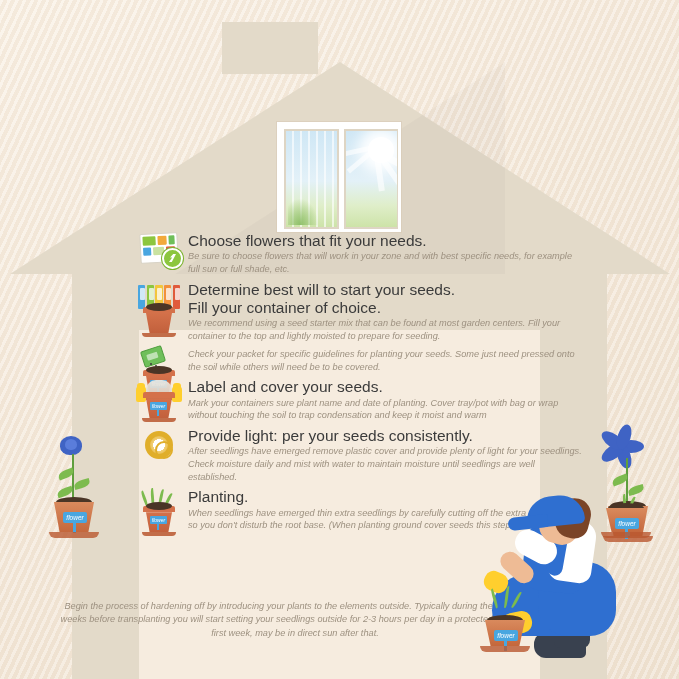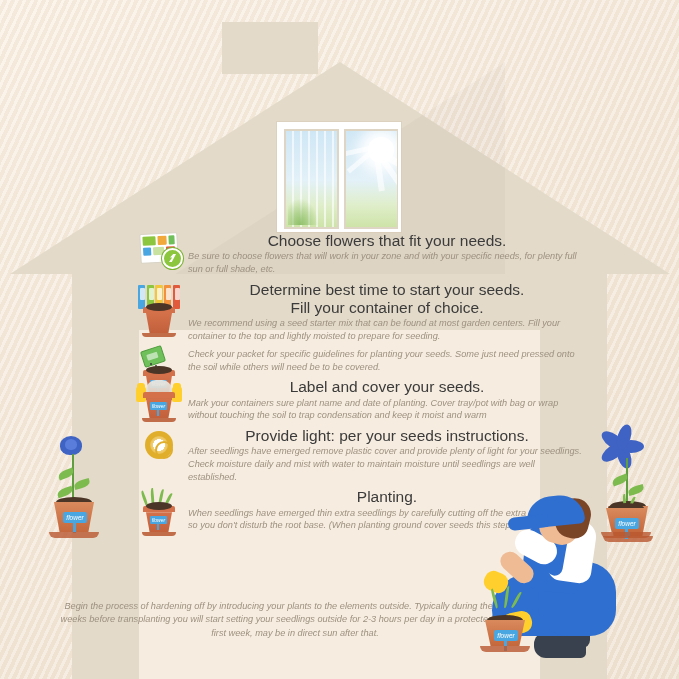--- a/index.html
+++ b/index.html
@@ -93,21 +93,21 @@
     color:#7b7366;
     text-shadow:1px 1px 0 rgba(255,255,255,.45);
   }
 
   
   .steps{position:absolute;left:136px;top:232px;width:450px;}
   .step{position:relative;padding-left:52px;margin-bottom:1px;}
   .step h2{
     margin:0 0 1px 0;
     font-size:15.5px;font-weight:normal;
-    color:#3b3b3b;line-height:1.12;text-align:center;
+    color:#3b3b3b;line-height:1.12;
   }
   .step p{
     margin:0 0 5px 0;
     font-size:9.2px;line-height:1.38;
     font-style:italic;
     color:#9d9180;
   }
   .ic{position:absolute;left:0;top:0;width:46px;height:44px;}
 
   
@@ -236,34 +236,34 @@
           <i style="left:2px;top:2px;width:13px;height:9px;background:#8cc63f"></i>
           <i style="left:17px;top:2px;width:9px;height:9px;background:#f2a93b"></i>
           <i style="left:28px;top:2px;width:6px;height:9px;background:#6fbf5a"></i>
           <i style="left:2px;top:13px;width:8px;height:8px;background:#49a6e0"></i>
           <i style="left:12px;top:13px;width:11px;height:8px;background:#c9e2a0"></i>
           <i style="left:25px;top:13px;width:9px;height:8px;background:#e05a3b"></i>
         </div>
         <div class="badge"></div>
       </div>
       <h2>Choose flowers that fit your needs.</h2>
-      <p>Be sure to choose flowers that will work in your zone and with your specific needs, for plenty full sun or full shade, etc.</p>
+      <p>Be sure to choose flowers that will work in your zone and with best specific needs, for example full sun or full shade, etc.</p>
     </div>
 
     <div class="step">
       <div class="ic">
         <div class="ic-cal">
           <span style="background:#49a6e0"></span>
           <span style="background:#8cc63f"></span>
           <span style="background:#f2c63b"></span>
           <span style="background:#f2903b"></span>
           <span style="background:#e05a3b"></span>
         </div>
       </div>
-      <h2>Determine best time to start your seeds.</h2>
+      <h2>Determine best will to start your seeds.</h2>
     </div>
 
     <div class="step">
       <div class="ic">
         <div class="pot" style="left:7px;top:8px">
           <div class="soil"></div>
           <div class="rim"></div>
           <div class="body"></div>
           <div class="saucer"></div>
         </div>
@@ -304,21 +304,21 @@
         </div>
       </div>
       <h2>Label and cover your seeds.</h2>
       <p>Mark your containers sure plant name and date of planting. Cover tray/pot with bag or wrap without touching the soil to trap condensation and keep it moist and warm</p>
     </div>
 
     <div class="step">
       <div class="ic">
         <div class="ring"></div>
       </div>
-      <h2>Provide light: per your seeds instructions.</h2>
+      <h2>Provide light: per your seeds consistently.</h2>
       <p>After seedlings have emerged remove plastic cover and provide plenty of light for your seedlings. Check moisture daily and mist with water to maintain moisture until seedlings are well established.</p>
     </div>
 
     <div class="step">
       <div class="ic">
         <div class="sprout" style="left:10px;top:2px;width:3px;height:16px;transform:rotate(-22deg)"></div>
         <div class="sprout" style="left:16px;top:0;width:3px;height:19px;transform:rotate(-6deg)"></div>
         <div class="sprout" style="left:22px;top:1px;width:3px;height:17px;transform:rotate(10deg)"></div>
         <div class="sprout" style="left:28px;top:4px;width:3px;height:14px;transform:rotate(24deg)"></div>
         <div class="pot" style="left:7px;top:18px">

